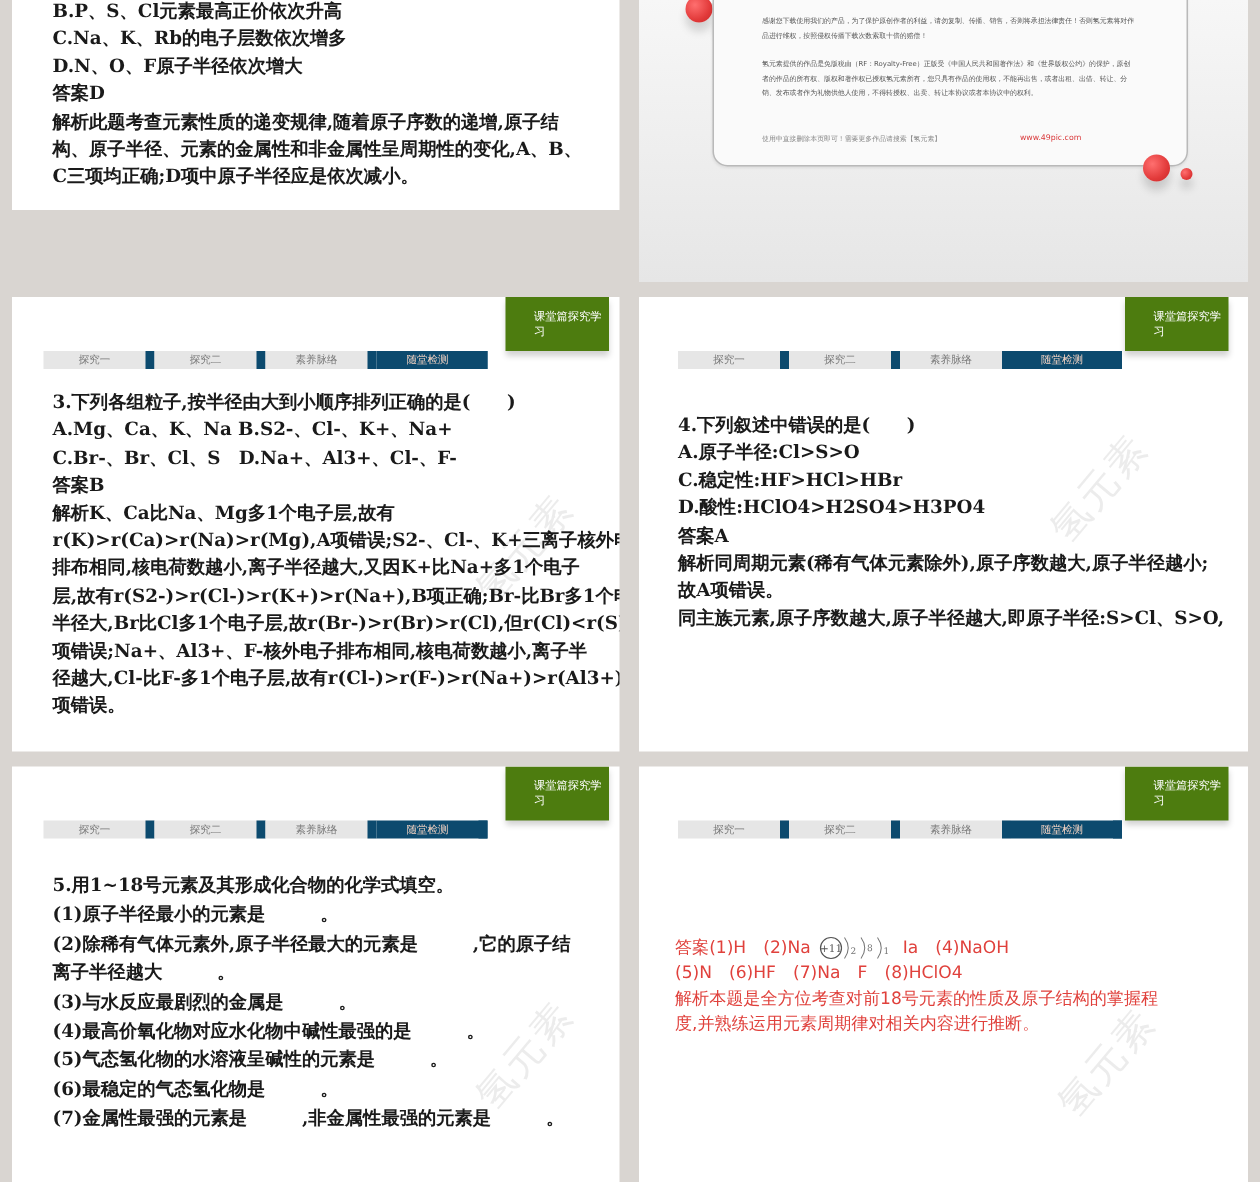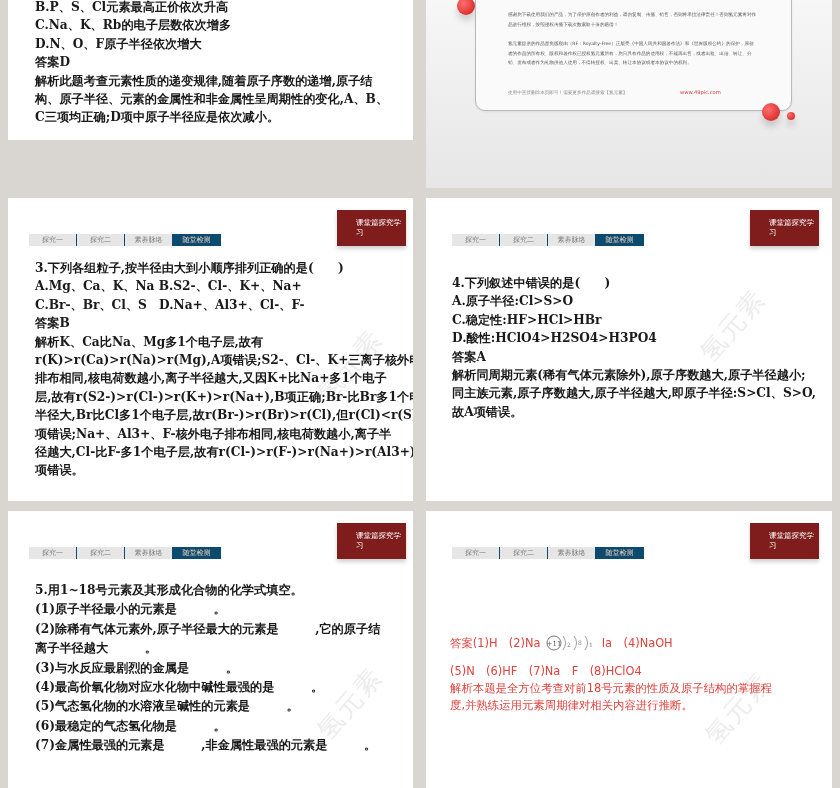--- a/index.html
+++ b/index.html
@@ -14,47 +14,47 @@
     .s6 { left: 426px; top: 511px; width: 406px; height: 277px; }
 
     .text-block { position: absolute; left: 27px; font-size: 12.2px; line-height: 18.4px; color: #1a1a1a; font-weight: bold; }
     .text-block .line { display: block; white-space: nowrap; }
     .s1 .text-block { top: -2px; }
     .s3 .text-block { top: 61px; }
     .s4 .text-block { top: 76px; left: 26px; }
     .s5 .text-block { top: 70px; }
     .s5 .text-block .line { line-height: 19.4px; }
 
-    .badge { position: absolute; right: 0; top: 12px; width: 69px; height: 36px; background: #7f1d1d; color: #fff;
+    .badge { position: absolute; right: 0; top: 0; width: 69px; height: 36px; background: #4d7c0f; color: #fff;
       font-family: "DejaVu Sans", "Liberation Sans", sans-serif; font-size: 7.5px; display: flex; align-items: center; justify-content: center;
       box-shadow: 0 3px 4px rgba(0,0,0,0.18); padding-left: 19px; }
     .s3 .badge, .s5 .badge { right: 7px; }
     .s4 .badge, .s6 .badge { right: 13px; }
 
     .tabs { position: absolute; left: 21px; top: 36px; display: flex; height: 12px; }
     .s4 .tabs, .s6 .tabs { left: 26px; }
-    .tab { width: 48px; height: 12px; background: #e6e6e6; color: #777; font-family: "DejaVu Sans", "Liberation Sans", sans-serif;
-      font-size: 7px; display: flex; align-items: center; justify-content: center; border-right: 1px solid #0c4a6e; cursor: pointer; }
+    .tab { width: 74px; height: 12px; background: #e6e6e6; color: #777; font-family: "DejaVu Sans", "Liberation Sans", sans-serif;
+      font-size: 7px; display: flex; align-items: center; justify-content: center; border-right: 6px solid #0c4a6e; cursor: pointer; }
     .tab.active { background: #0c4a6e; color: #f4d4c3; }
 
     
     .ad-card { position: absolute; left: 49px; top: -20px; width: 317px; height: 131px; border: 1px solid #b9b9b9; border-radius: 10px;
       background: #fafafa; box-shadow: 0 1px 2px rgba(0,0,0,0.08); }
     .ad-p { position: absolute; left: 32px; font-family: "DejaVu Sans", "Liberation Sans", sans-serif; font-size: 4.6px; line-height: 9.6px; color: #555; width: 250px; }
     .ad-p1 { top: 29px; }
     .ad-p2 { top: 58px; }
     .ad-foot { position: absolute; top: 109px; left: 32px; font-family: "DejaVu Sans", "Liberation Sans", sans-serif; font-size: 4.6px; color: #888; }
     .ad-url { position: absolute; top: 108px; left: 204px; font-family: "DejaVu Sans", "Liberation Sans", sans-serif; font-size: 5.2px; color: #d9383a; }
     .dot { position: absolute; border-radius: 50%; background: radial-gradient(circle at 35% 35%, #ff6f6f, #e23a3a 60%, #c42727); box-shadow: 0 6px 6px rgba(0,0,0,0.15); }
     .bubble { position: absolute; border-radius: 50%; background: #fff; box-shadow: 0 2px 4px rgba(0,0,0,0.15); }
 
     
     .answer { position: absolute; left: 24px; top: 112px; font-family: "DejaVu Sans", "Liberation Sans", sans-serif; font-size: 11.4px; line-height: 17px; color: #e0413c; }
     .answer .line { display: block; white-space: nowrap; }
-    .atom { display: inline-block; vertical-align: middle; width: 50px; height: 16px; position: relative; margin: 12px 2px; }
+    .atom { display: inline-block; vertical-align: middle; width: 50px; height: 16px; position: relative; margin: 0 2px; }
     .atom svg { position: absolute; left: 0; top: 0; }
 
     .wm { position: absolute; font-family: "DejaVu Sans", "Liberation Sans", sans-serif; font-size: 26px; color: rgba(200,200,200,0.35);
       transform: rotate(-50deg); letter-spacing: 2px; pointer-events: none; white-space: nowrap; }
   </style>
 </head>
 <body>
 
 <div class="slide s1">
   <div class="text-block">
@@ -116,22 +116,22 @@
     <div class="tab active">随堂检测</div>
   </div>
   <div class="wm" style="left:265px;top:110px;">氢元素</div>
   <div class="text-block">
     <span class="line">4.下列叙述中错误的是(　　)</span>
     <span class="line">A.原子半径:Cl&gt;S&gt;O</span>
     <span class="line">C.稳定性:HF&gt;HCl&gt;HBr</span>
     <span class="line">D.酸性:HClO4&gt;H2SO4&gt;H3PO4</span>
     <span class="line">答案A</span>
     <span class="line">解析同周期元素(稀有气体元素除外),原子序数越大,原子半径越小;</span>
+    <span class="line">故A项错误。</span>
     <span class="line">同主族元素,原子序数越大,原子半径越大,即原子半径:S&gt;Cl、S&gt;O,</span>
-    <span class="line">故A项错误。</span>
   </div>
 </div>
 
 <div class="slide s5">
   <div class="badge">课堂篇探究学习</div>
   <div class="tabs">
     <div class="tab">探究一</div>
     <div class="tab">探究二</div>
     <div class="tab">素养脉络</div>
     <div class="tab active">随堂检测</div>

